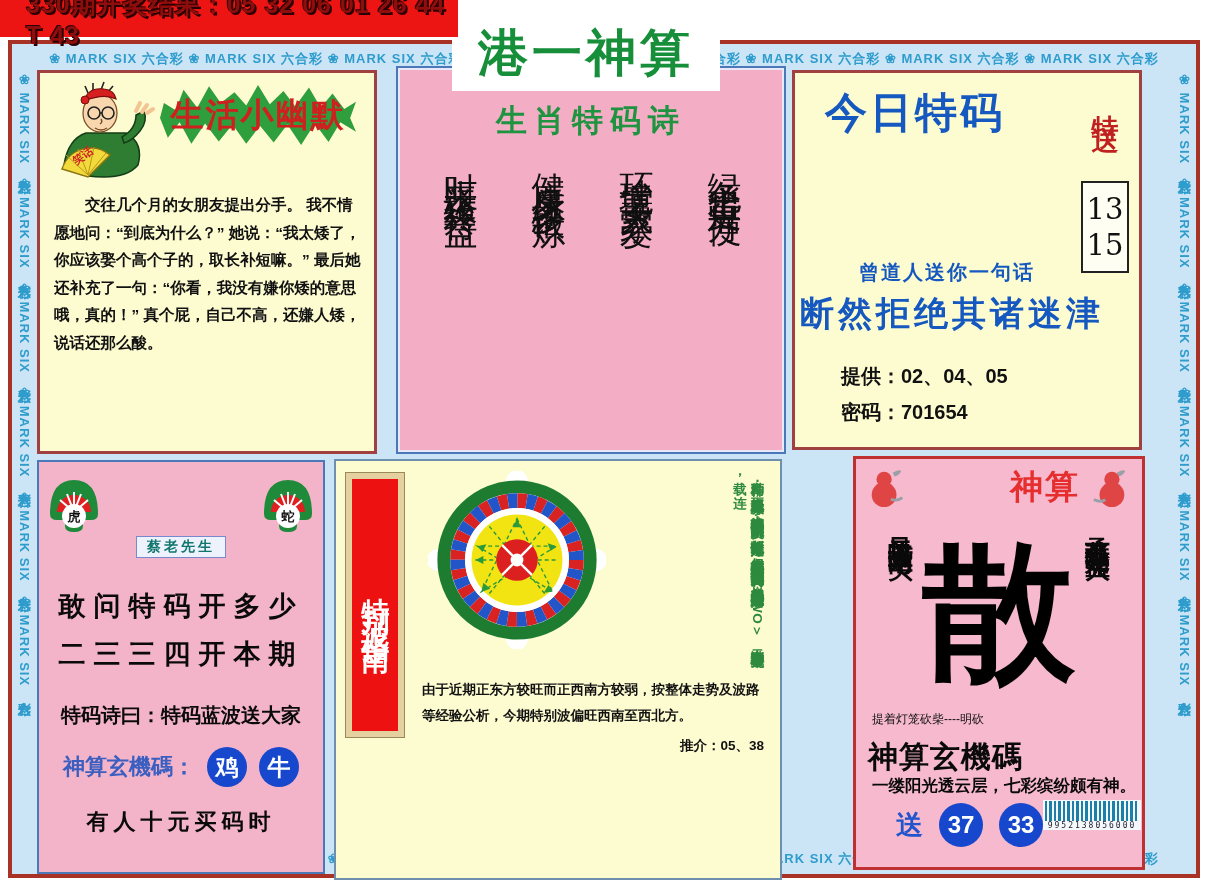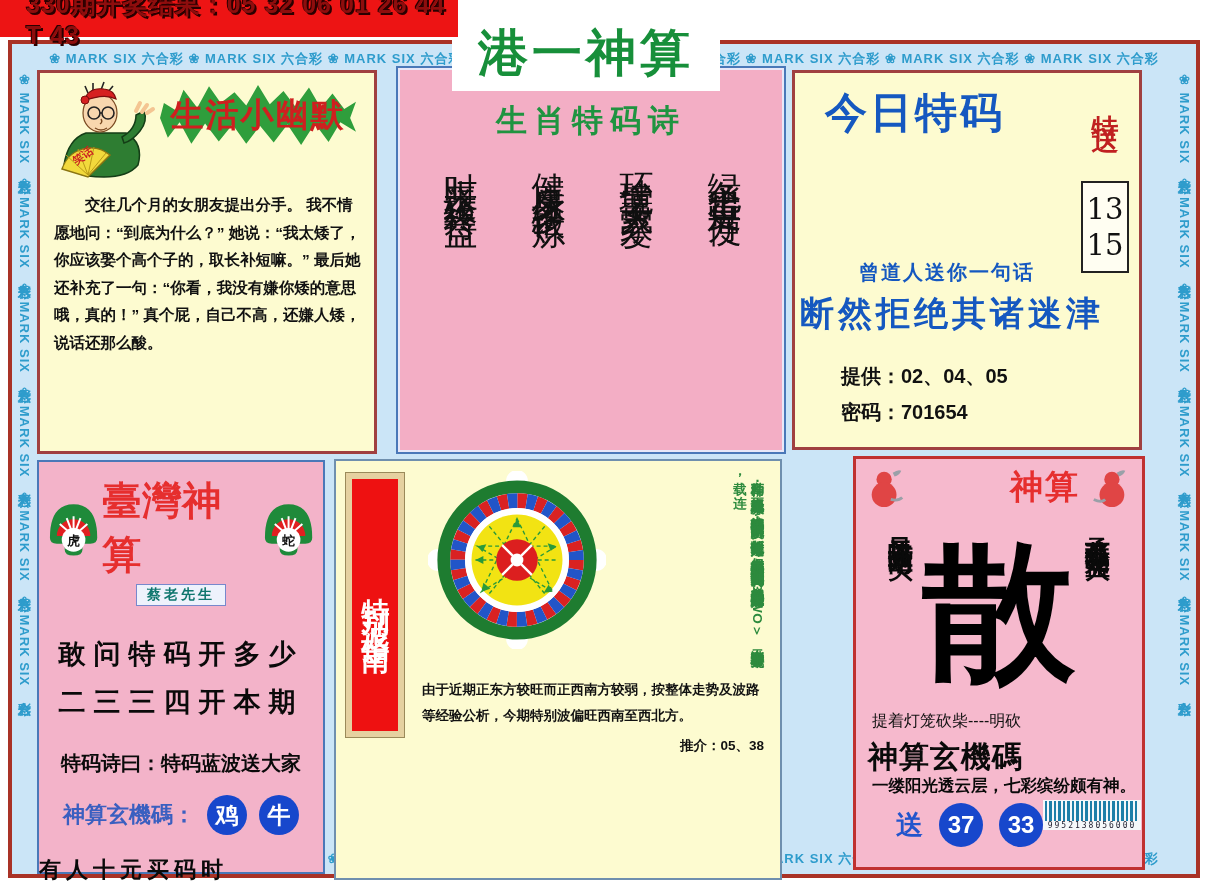--- a/index.html
+++ b/index.html
@@ -88,21 +88,21 @@
     letter-spacing:8px; font-family:"Liberation Serif", serif; color:#0a0a0a; }
   .tw-line2 { margin-top:12px; text-align:center; font-size:27px; font-weight:bold;
     letter-spacing:8px; font-family:Liberation Sans, sans-serif; color:#0a0a0a; }
   .tw-poemline { margin-top:30px; text-align:center; font-size:20px; font-weight:bold;
     font-family:"Liberation Serif", serif; color:#0a0a0a; }
   .tw-lucky { margin-top:18px; display:flex; align-items:center; justify-content:center; gap:12px; }
   .tw-lucky-label { color:#3a5fc0; font-size:22px; font-weight:900;
     font-family:"Liberation Serif", serif; }
   .ball { width:40px; height:40px; border-radius:50%; background:#1747cc; color:#fff;
     display:flex; align-items:center; justify-content:center; font-size:23px; font-weight:900; }
-  .tw-footer { margin-top:20px; text-align:left; font-size:22px; font-weight:bold;
+  .tw-footer { margin-top:20px; text-align:center; font-size:22px; font-weight:bold;
     letter-spacing:5px; font-family:"Liberation Serif", serif; color:#0a0a0a; }
 
   
   .wave-box { left:322px; top:415px; width:448px; height:421px;
     background:#fdfbd0; border:2px solid #6f8fae; }
   .wave-banner { position:absolute; left:10px; top:12px; width:58px; height:264px;
     background:#ee1111; border:6px solid #e5d1a0; box-shadow:0 0 0 1px #9a8a5a;
     display:flex; align-items:center; justify-content:center; }
   .wave-banner-text { writing-mode:vertical-rl; color:#ffffff; font-size:28px;
     font-weight:900; letter-spacing:12px; font-family:"Liberation Serif", serif; }
@@ -122,21 +122,21 @@
   .ss-title { color:#e62e2e; font-size:33px; font-weight:900; letter-spacing:2px;
     margin-left:auto; margin-right:6px; font-family:"Liberation Serif", serif; }
   .ss-side { position:absolute; top:58px; height:210px; writing-mode:vertical-rl;
     font-size:25px; font-weight:bold; letter-spacing:3px; color:#0a0a0a;
     font-family:"DejaVu Serif", serif; }
   .ss-left  { left:28px; }
   .ss-right { right:28px; }
   .ss-big { position:absolute; left:50%; top:152px; transform:translate(-50%,-50%);
     font-size:152px; font-weight:900; color:#000; font-family:"DejaVu Serif", serif;
     line-height:1; }
-  .ss-riddle { position:absolute; left:16px; top:252px; font-size:16px; color:#111; }
+  .ss-riddle { position:absolute; left:16px; top:252px; font-size:12px; color:#111; }
   .ss-mystery-title { position:absolute; left:12px; top:278px; font-size:30px;
     font-weight:900; letter-spacing:1px; color:#0a0a0a; font-family:"Liberation Serif", serif; }
   .ss-mystery-line { position:absolute; left:16px; top:316px; font-size:16.5px;
     font-weight:bold; color:#0a0a0a; font-family:"DejaVu Serif", serif; }
   .ss-send { position:absolute; left:40px; top:344px; display:flex; align-items:center; gap:16px; }
   .ss-send-label { color:#2255cc; font-size:27px; font-weight:900;
     font-family:"Liberation Serif", serif; }
   .ball-lg { width:44px; height:44px; border-radius:50%; background:#1747cc; color:#fff;
     display:flex; align-items:center; justify-content:center; font-size:24px; font-weight:900; }
 
@@ -218,21 +218,20 @@
 
   <div class="panel taiwan-box">
     <div class="tw-header">
       <svg width="58" height="60" viewBox="0 0 58 60">
         <path d="M5,40 Q5,6 29,6 Q53,6 53,40 Q53,46 46,46 L38,46 L38,52 Q38,58 29,58 Q20,58 20,52 L20,46 L12,46 Q5,46 5,40 Z" fill="#1f8a3a"></path>
         <path d="M12,38 A17,17 0 0 1 46,38 Z" fill="#e02020"></path>
         <path d="M29,38 L15,26 M29,38 L22,20 M29,38 L29,18 M29,38 L36,20 M29,38 L43,26" stroke="#fff" stroke-width="2" fill="none"></path>
         <circle cx="29" cy="42" r="12" fill="#fff"></circle>
         <text x="29" y="47" text-anchor="middle" font-size="13" font-weight="bold" fill="#111">虎</text>
       </svg>
-      <div class="tw-title">臺灣神算</div>
       <svg width="58" height="60" viewBox="0 0 58 60">
         <path d="M5,40 Q5,6 29,6 Q53,6 53,40 Q53,46 46,46 L38,46 L38,52 Q38,58 29,58 Q20,58 20,52 L20,46 L12,46 Q5,46 5,40 Z" fill="#1f8a3a"></path>
         <path d="M12,38 A17,17 0 0 1 46,38 Z" fill="#e02020"></path>
         <path d="M29,38 L15,26 M29,38 L22,20 M29,38 L29,18 M29,38 L36,20 M29,38 L43,26" stroke="#fff" stroke-width="2" fill="none"></path>
         <circle cx="29" cy="42" r="12" fill="#fff"></circle>
         <text x="29" y="47" text-anchor="middle" font-size="13" font-weight="bold" fill="#111">蛇</text>
       </svg>
     </div>
     <div class="tw-subtitle-row">
       <span class="tw-subtitle">蔡老先生</span>

